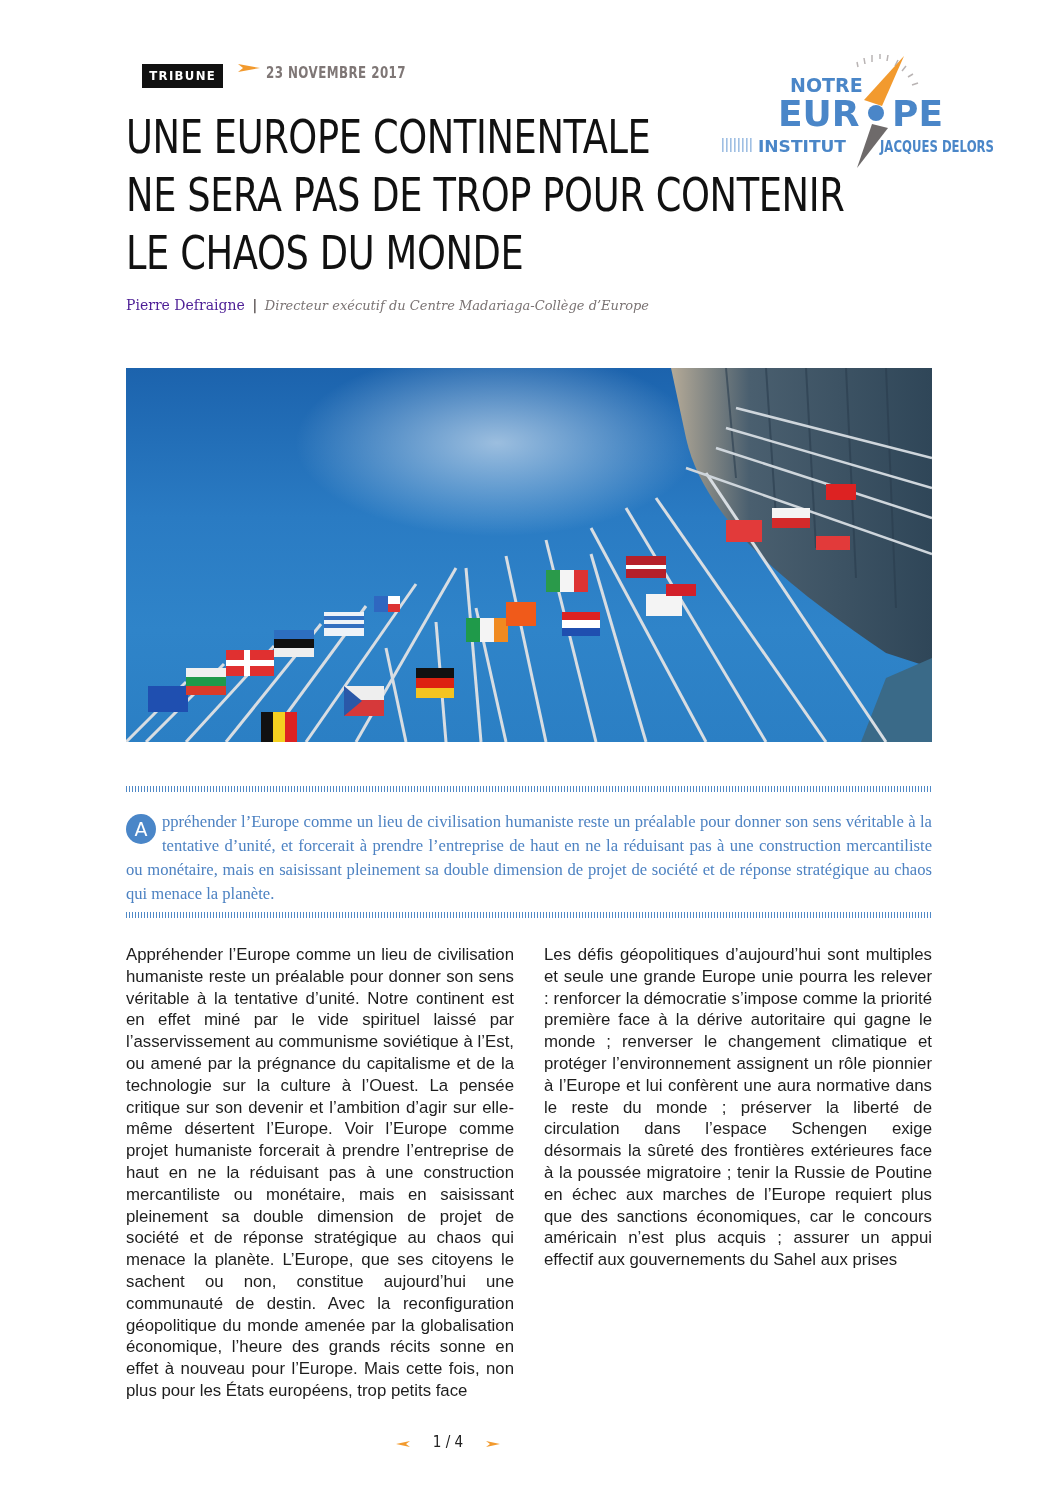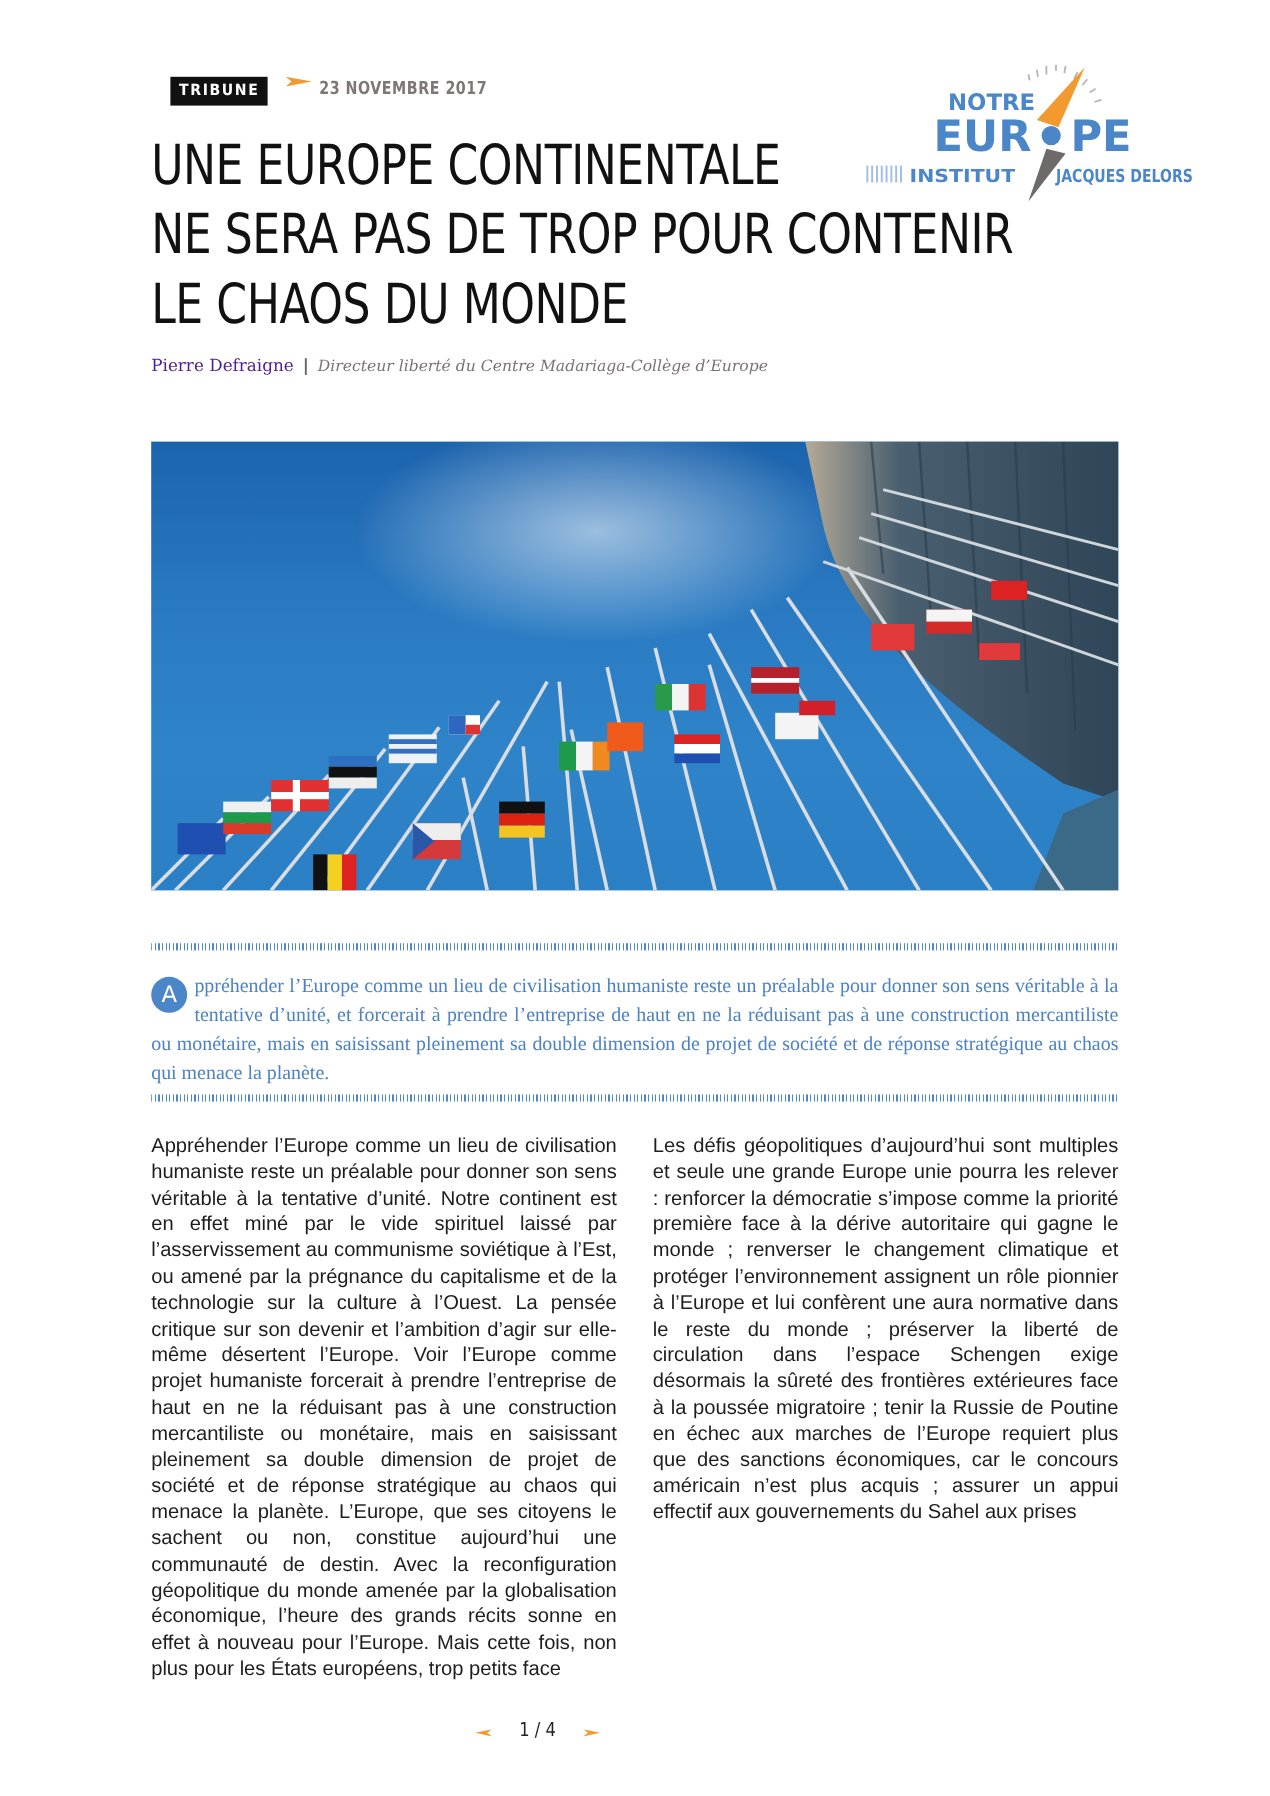--- a/index.html
+++ b/index.html
@@ -51,21 +51,21 @@
 
 <h1 class="title">
   <span>UNE EUROPE CONTINENTALE</span>
   <span>NE SERA PAS DE TROP POUR CONTENIR</span>
   <span>LE CHAOS DU MONDE</span>
 </h1>
 
 <div class="byline">
   <span class="author">Pierre Defraigne</span>
   <span class="sep">|</span>
-  <span class="role">Directeur liberté du Centre Madariaga-Collège d’Europe</span>
+  <span class="role">Directeur exécutif du Centre Madariaga-Collège d’Europe</span>
 </div>
 
 <div class="logo">
   <svg width="300" height="140" viewBox="0 0 300 140">
 
     <g stroke="#b9b4b4" stroke-width="1.5">
       <line x1="145" y1="22" x2="146" y2="27"></line>
       <line x1="152" y1="18" x2="153" y2="24"></line>
       <line x1="160" y1="15" x2="160" y2="22"></line>
       <line x1="168" y1="14" x2="168" y2="19"></line>

